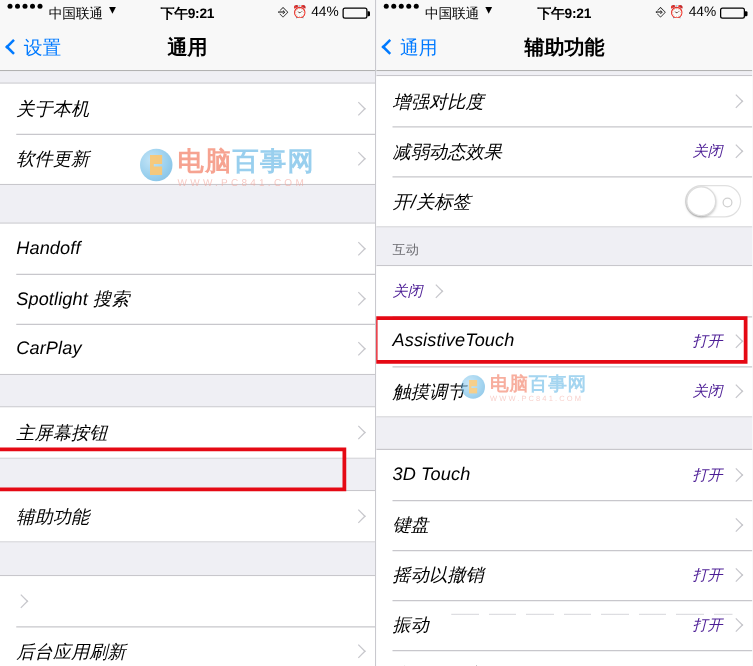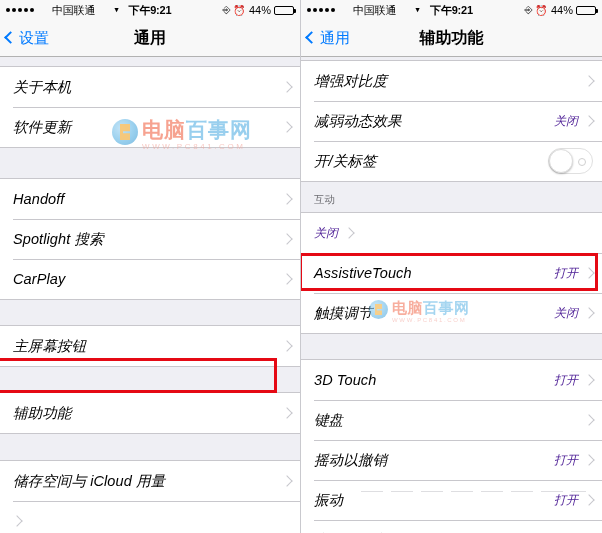--- a/index.html
+++ b/index.html
@@ -22,21 +22,21 @@
   .statusbar {
     height: 20px;
     background: #f8f8f8;
     display: flex;
     align-items: center;
     padding: 0 6px;
     font-size: 11px;
     color: #000;
     position: relative;
   }
-  .sb-left { display: flex; align-items: center; gap: 18px; font-family: Liberation Mono, monospace; }
+  .sb-left { display: flex; align-items: flex-start; gap: 5px; }
   .dots { display: flex; gap: 2px; align-items: center; }
   .dots i { width: 4px; height: 4px; border-radius: 50%; background: #000; display: block; }
   .carrier { font-size: 11px; letter-spacing: -0.2px; }
   .wifi-icon { font-size: 11px; line-height: 1; }
   .sb-center {
     position: absolute; left: 0; right: 0; text-align: center;
     font-size: 11px; font-weight: bold; letter-spacing: -0.2px;
   }
   .sb-right {
     margin-left: auto; display: flex; align-items: center; gap: 3px;
@@ -269,24 +269,24 @@
         <div class="row">
           <span class="label">辅助功能</span>
           <span class="disc"></span>
         </div>
       </div>
 
       <div class="gap" style="height:26px"></div>
 
       <div class="group">
         <div class="row">
-          <span class="label">储存空间与 iCloud 用量</span>
-          <span class="disc"></span>
-        </div>
-        <div class="row">
+          <span class="disc"></span>
+        </div>
+        <div class="row">
+          <span class="label">后台应用刷新</span>
           <span class="disc"></span>
         </div>
       </div>
 
       <div class="redbox" style="left:-3px; top:301px; width:280px; height:35px;"></div>
     </div>
   </div>
 
   <div class="phone right">
 

